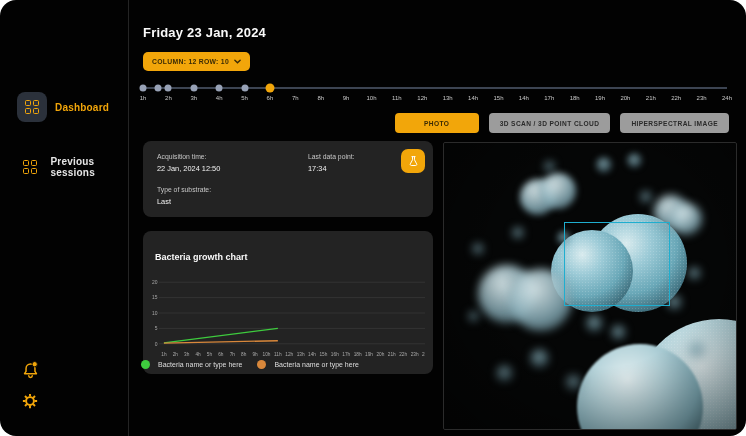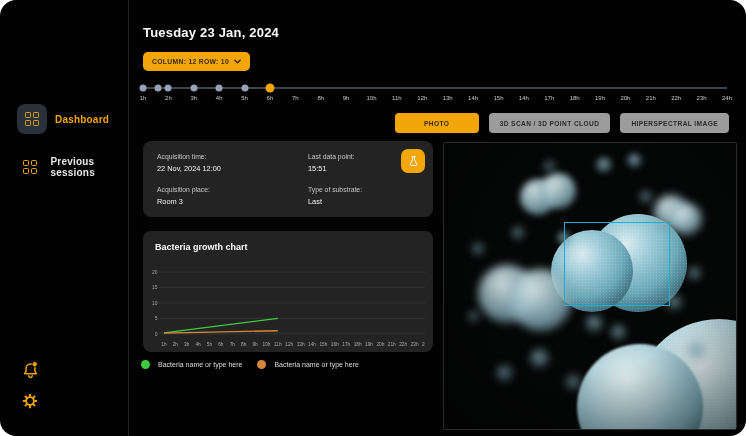--- a/index.html
+++ b/index.html
@@ -36,21 +36,21 @@
     display:flex; align-items:center; justify-content:center; white-space:nowrap; }
   .tab.active { background:#f2a60a; color:#3a2b05; flex:0 0 84px; }
   
   .info-card { position:absolute; left:143px; top:141px; width:290px; height:76px; background:#232323; border-radius:8px; padding:12px 14px; }
   .info-grid { display:grid; grid-template-columns:151px 1fr; row-gap:13px; }
   .info-label { font-size:6.8px; color:#c6c6c6; margin-bottom:4px; }
   .info-value { font-size:7.4px; color:#f2f2f2; }
   .flask-btn { position:absolute; top:8px; right:8px; width:24px; height:24px; background:#f2a60a; border:none; border-radius:7px;
     display:flex; align-items:center; justify-content:center; cursor:pointer; }
   
-  .chart-card { position:absolute; left:143px; top:231px; width:290px; height:121px; background:#232323; border-radius:8px; padding:11px 8px 6px 8px; }
+  .chart-card { position:absolute; left:143px; top:231px; width:290px; height:143px; background:#232323; border-radius:8px; padding:21px 8px 6px 8px; }
   .chart-title { font-size:9px; font-weight:bold; color:#fafafa; margin:0 0 4px 4px; }
   
   .legend { position:absolute; left:141px; top:360px; display:flex; gap:15px; }
   .legend-item { display:flex; align-items:center; gap:8px; }
   .legend-dot { width:9px; height:9px; border-radius:50%; }
   .legend-text { font-size:7px; color:#dedede; }
   
   .photo { position:absolute; left:443px; top:142px; width:294px; height:288px; background:#050606;
     border:1px solid #2b2b2b; border-radius:2px; overflow:hidden; cursor:crosshair; }
   .photo::after { content:""; position:absolute; inset:0; pointer-events:none;
@@ -63,21 +63,21 @@
   .sph.soft { background:radial-gradient(circle at 40% 32%, rgba(214,229,232,.95), rgba(136,173,184,.85) 55%, rgba(44,74,84,.6) 100%); }
   .sph.dim { background:radial-gradient(circle at 45% 40%, rgba(150,190,200,.8), rgba(80,120,135,.45) 70%, rgba(20,40,48,0) 100%); }
   .sel-box { position:absolute; left:120px; top:79px; width:106px; height:84px; border:1.5px solid #1faecf; z-index:10; cursor:move; }
 </style>
 </head>
 <body>
 
 <div class="window">
 
   <aside class="sidebar">
-    <div class="nav-item active" style="top:104px;">
+    <div class="nav-item active" style="top:92px;">
       <span class="icon-box">
         <span class="grid-icon">
             <i></i>
             <i></i>
             <i></i>
             <i></i>
           </span>
       </span>
       <span class="nav-label">Dashboard</span>
     </div>
@@ -107,21 +107,21 @@
         <line x1="5.3" y1="5.3" x2="7.8" y2="7.8"></line>
           <line x1="16.2" y1="16.2" x2="18.7" y2="18.7"></line>
         <line x1="5.3" y1="18.7" x2="7.8" y2="16.2"></line>
           <line x1="16.2" y1="7.8" x2="18.7" y2="5.3"></line>
       </g>
       <circle cx="12" cy="12" r="5.2" fill="none" stroke="#f2a60a" stroke-width="2.6"></circle>
       <circle cx="12" cy="12" r="2.2" fill="#020202"></circle>
     </svg>
   </aside>
 
-  <h1 class="page-title">Tuesday 23 Jan, 2024</h1>
+  <h1 class="page-title">Friday 23 Jan, 2024</h1>
 
   <button class="grid-btn">
     <span>COLUMN: 12 ROW: 10</span>
     <svg width="7" height="5" viewBox="0 0 8 5">
       <path d="M1 1l3 3 3-3" fill="none" stroke="#3a2b05" stroke-width="1.6" stroke-linecap="round"></path>
     </svg>
   </button>
 
   <div class="timeline">
     <div class="tl-line"></div>
@@ -165,29 +165,25 @@
   <div class="tabs" id="view-tabs">
       <button class="tab active">PHOTO</button>
       <button class="tab">3D SCAN / 3D POINT CLOUD</button>
       <button class="tab">HIPERSPECTRAL IMAGE</button>
     </div>
 
   <section class="info-card">
     <div class="info-grid" id="info-grid">
         <div>
           <div class="info-label">Acquisition time:</div>
-          <div class="info-value">22 Nov, 2024 12:00</div>
+          <div class="info-value">22 Jan, 2024 12:50</div>
         </div>
         <div>
           <div class="info-label">Last data point:</div>
-          <div class="info-value">15:51</div>
-        </div>
-        <div>
-          <div class="info-label">Acquisition place:</div>
-          <div class="info-value">Room 3</div>
+          <div class="info-value">17:34</div>
         </div>
         <div>
           <div class="info-label">Type of substrate:</div>
           <div class="info-value">Last</div>
         </div>
       </div>
     <button class="flask-btn">
       <svg width="13" height="13" viewBox="0 0 24 24">
         <path d="M9 3h6M10.2 3.4v5.4l-4 7.6a2 2 0 0 0 1.8 3h8a2 2 0 0 0 1.8-3l-4-7.6V3.4" fill="none" stroke="#ffffff" stroke-width="1.8" stroke-linecap="round" stroke-linejoin="round"></path>
       </svg>

